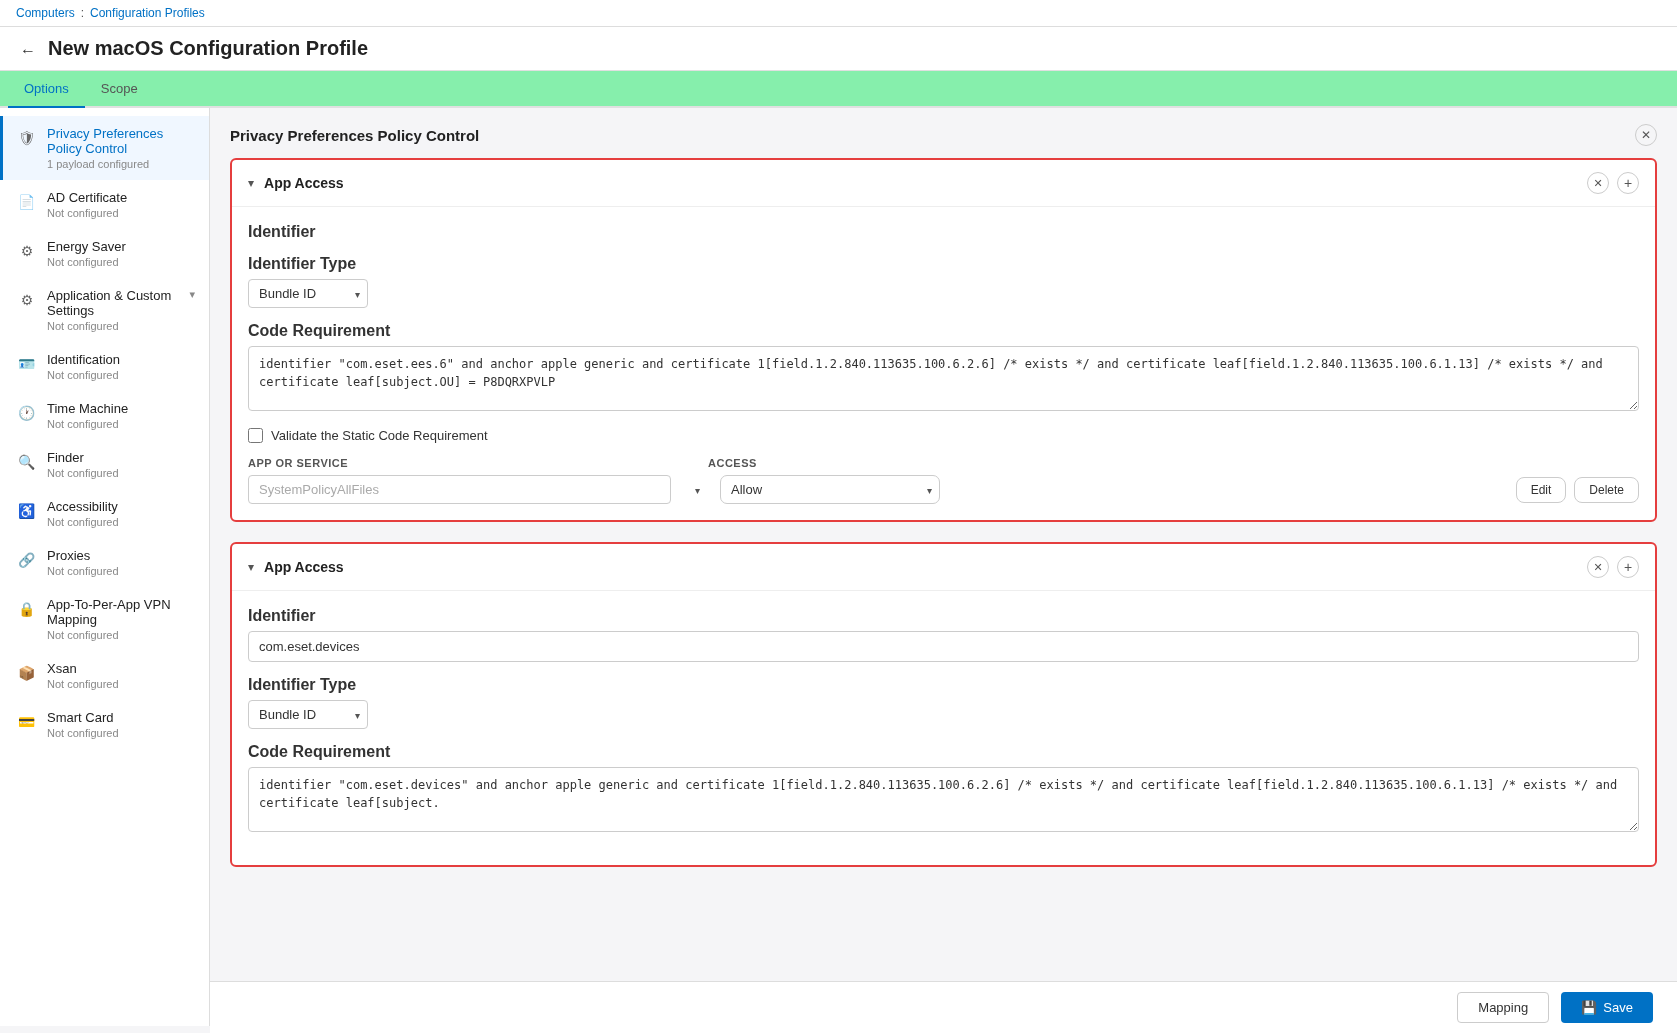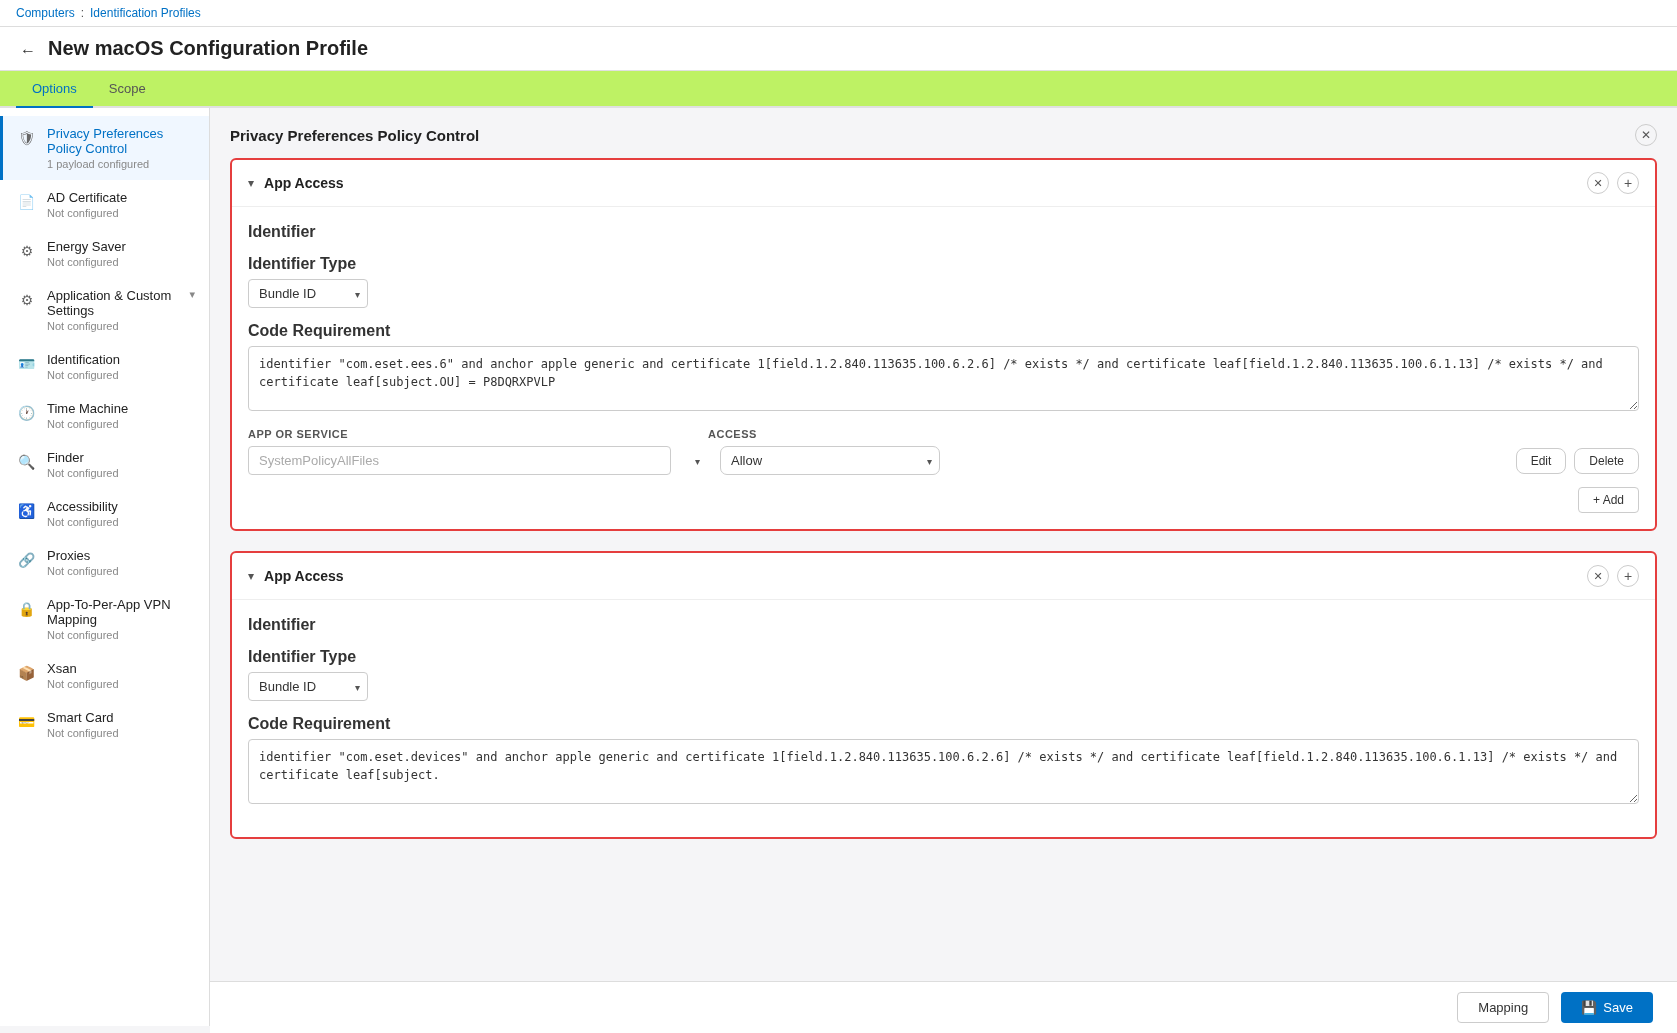--- a/index.html
+++ b/index.html
@@ -2,21 +2,21 @@
 <html><head>
   <meta charset="utf-8">
   <style>
     * { box-sizing: border-box; margin: 0; padding: 0; }
     body { font-family: -apple-system, BlinkMacSystemFont, 'Segoe UI', sans-serif; font-size: 13px; background: #f5f5f7; color: #333; height: 1033px; width: 1677px; overflow: hidden; }
 
     .page-header { background: #fff; padding: 10px 20px; border-bottom: 1px solid #e0e0e0; display: flex; align-items: center; gap: 12px; }
     .back-arrow { cursor: pointer; font-size: 16px; color: #333; }
     .page-title { font-size: 20px; font-weight: 600; color: #222; }
 
-    .tabs-bar { background: #bef264; border-bottom: 2px solid #e0e0e0; padding: 0 16px; display: flex; gap: 0; }
+    .tabs-bar { background: #86efac; border-bottom: 2px solid #e0e0e0; padding: 0 8px; display: flex; gap: 0; }
     .tab { padding: 10px 16px; cursor: pointer; font-size: 13px; color: #555; border-bottom: 2px solid transparent; margin-bottom: -2px; }
     .tab.active { color: #0071c5; border-bottom: 2px solid #0071c5; font-weight: 500; }
 
     .main-layout { display: flex; height: calc(1033px - 115px); }
 
     
     .sidebar { width: 210px; background: #fff; border-right: 1px solid #ddd; overflow-y: auto; flex-shrink: 0; padding-top: 8px; }
     .sidebar-item { display: flex; align-items: flex-start; gap: 10px; padding: 10px 14px; cursor: pointer; border-left: 3px solid transparent; }
     .sidebar-item.active { border-left: 3px solid #0071c5; background: #f0f7ff; }
     .sidebar-item .si-icon { width: 20px; height: 20px; flex-shrink: 0; display: flex; align-items: center; justify-content: center; color: #666; font-size: 14px; margin-top: 2px; }
@@ -86,21 +86,21 @@
     .content::-webkit-scrollbar { width: 6px; }
     .content::-webkit-scrollbar-thumb { background: #c0c0c0; border-radius: 3px; }
   </style>
 </head>
 <body>
 
 <div>
   <span style="font-size:12px; color:#555; padding: 6px 16px; background:#fff; border-bottom:1px solid #ddd; display:flex; align-items:center; gap:6px;">
     <span style="cursor:pointer; color:#0071c5;">Computers</span>
     <span>:</span>
-    <span style="cursor:pointer; color:#0071c5;">Identification Profiles</span>
+    <span style="cursor:pointer; color:#0071c5;">Configuration Profiles</span>
   </span>
 </div>
 
 <div class="page-header">
   <span class="back-arrow">←</span>
   <span class="page-title">New macOS Configuration Profile</span>
 </div>
 
 <div class="tabs-bar">
   <div class="tab active">Options</div>
@@ -246,20 +246,24 @@
               </select>
               <span class="select-arrow">▾</span>
             </div>
           </div>
 
           <div class="field-group">
             <div class="field-label">Code Requirement</div>
             <textarea class="code-req-textarea" style="">identifier "com.eset.ees.6" and anchor apple generic and certificate 1[field.1.2.840.113635.100.6.2.6] /* exists */ and certificate leaf[field.1.2.840.113635.100.6.1.13] /* exists */ and certificate leaf[subject.OU] = P8DQRXPVLP</textarea>
           </div>
 
+          <div class="checkbox-row">
+            <input type="checkbox" class="checkbox-input" style="">
+            <span class="checkbox-label">Validate the Static Code Requirement</span>
+          </div>
 
           <div>
             <div class="table-header">
               <span class="th th-app">APP OR SERVICE</span>
               <span class="th th-access">ACCESS</span>
             </div>
 
             <div class="table-row-data">
               <div class="td-app">
                 <div class="select-wrapper" style="width:100%;">
@@ -278,23 +282,20 @@
                   <span class="select-arrow">▾</span>
                 </div>
               </div>
               <div class="td-actions">
                 <button class="action-btn">Edit</button>
                 <button class="action-btn">Delete</button>
               </div>
             </div>
           </div>
 
-          <div class="add-row">
-            <button class="add-btn">+ Add</button>
-          </div>
 
         </div>
       </div>
 
       <div class="app-access-card-2">
 
         <div class="app-access-card-header">
           <div style="display:flex; align-items:center; gap:10px;">
             <span class="chevron">▾</span>
             <span class="app-access-card-title">App Access</span>
@@ -302,20 +303,21 @@
           <div class="card-header-actions">
             <button class="card-x-btn">✕</button>
             <button class="card-plus-btn">+</button>
           </div>
         </div>
 
         <div class="card-body">
 
           <div class="field-group">
             <div class="field-label">Identifier</div>
+            <input type="text" class="field-input" value="com.eset.devices" style="">
           </div>
 
           <div class="field-group">
             <div class="field-label">Identifier Type</div>
             <div class="select-wrapper">
               <select class="field-select">
                 <option>Bundle ID</option>
                 <option>Path</option>
               </select>
               <span class="select-arrow">▾</span>

